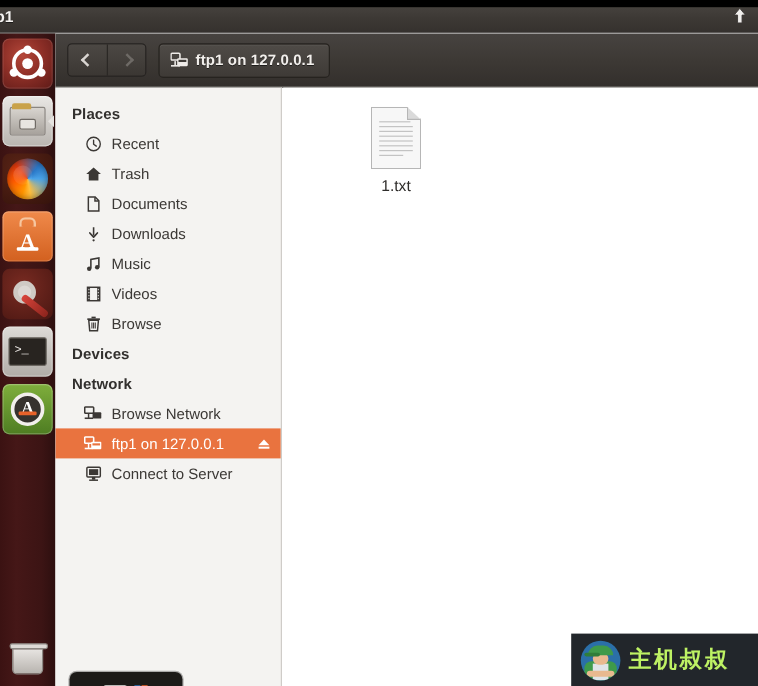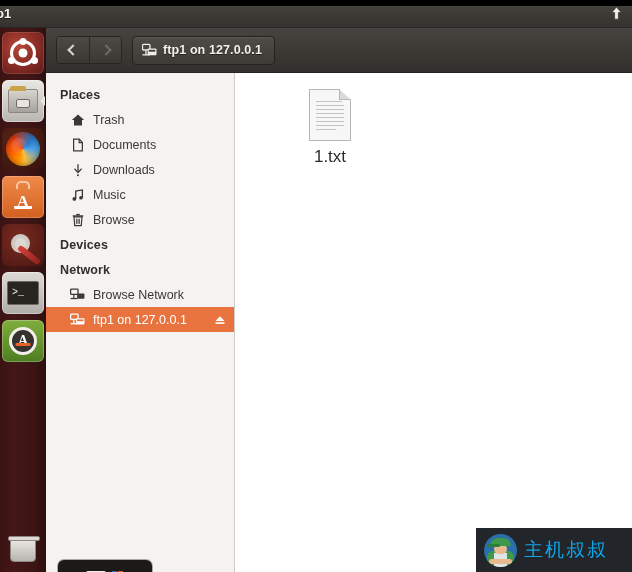--- a/index.html
+++ b/index.html
@@ -133,21 +133,21 @@
   .file-item { width:92px; display:flex; flex-direction:column; align-items:center; gap:6px; padding-top:2px; margin-left:36px; }
   .doc-icon { width:42px; height:52px; position:relative; }
   .doc-icon .page {
     position:absolute; inset:0; background:#f7f7f7; border:1px solid #b6b6b6;
     clip-path:polygon(0 0, 72% 0, 100% 20%, 100% 100%, 0 100%);
   }
   .doc-icon .fold { position:absolute; top:0; right:0; width:12px; height:11px;
     background:#dadada; border-left:1px solid #b6b6b6; border-bottom:1px solid #b6b6b6;
     clip-path:polygon(0 0,100% 100%,0 100%); }
   .doc-icon .line { position:absolute; left:7px; height:1px; background:#c3c3c3; }
-  .file-label { font-size:17px; color:#2f2d2b; }
+  .file-label { font-size:13px; color:#2f2d2b; }
 
   
   .dock-frag {
     position:absolute; left:58px; bottom:-6px; width:94px; height:18px;
     background:#1c1a18; border-radius:6px 6px 0 0; z-index:7;
     box-shadow:0 0 0 1px rgba(0,0,0,.3);
   }
   .dock-frag .d-white { position:absolute; left:28px; bottom:0; width:20px; height:7px; background:#f0eeec; border-radius:2px; }
   .dock-frag .d-blue { position:absolute; left:54px; bottom:0; width:5px; height:7px; background:#2f6fb5; }
   .dock-frag .d-orange { position:absolute; left:60px; bottom:0; width:5px; height:7px; background:#e8622a; }
@@ -157,21 +157,21 @@
     position:absolute; right:0px; bottom:0px; width:156px; height:44px;
     background:#22262b; display:flex; align-items:center; gap:7px; padding-left:8px; z-index:8;
   }
   .wm-avatar { width:33px; height:33px; border-radius:50%; background:#2b6fa8; position:relative; overflow:hidden; flex:0 0 33px; }
   .wm-avatar .cap { position:absolute; top:4px; left:6px; width:21px; height:8px; background:#3e9a4a; border-radius:8px 8px 0 0; }
   .wm-avatar .capbrim { position:absolute; top:10px; left:3px; width:13px; height:3px; background:#2f7d3a; border-radius:2px; }
   .wm-avatar .face { position:absolute; top:10px; left:10px; width:13px; height:10px; background:#e8b98f; border-radius:5px; }
   .wm-avatar .body { position:absolute; bottom:0; left:3px; width:27px; height:16px; background:#3e9a4a; border-radius:6px 6px 0 0; }
   .wm-avatar .shirt { position:absolute; bottom:0; left:10px; width:13px; height:14px; background:#dfe4e8; }
   .wm-avatar .arms { position:absolute; bottom:3px; left:5px; width:23px; height:5px; background:#e8b98f; border-radius:3px; }
-  .wm-text { color:#0ea5e9; font-size:19px; font-weight:400; letter-spacing:2px; font-family:"DejaVu Sans", sans-serif; }
+  .wm-text { color:#bef264; font-size:19px; font-weight:700; letter-spacing:2px; font-family:"DejaVu Sans", sans-serif; }
 
   svg { display:block; }
 </style>
 </head>
 <body>
 
 <div id="screen">
 
   <div class="black-strip"></div>
 
@@ -265,20 +265,29 @@
           </svg>
         </span>
         <span class="label">ftp1 on 127.0.0.1</span>
       </div>
     </div>
 
     <div class="sidebar">
 
       <div class="sb-heading">Places</div>
 
+      <div class="sb-item">
+        <span class="sb-icon">
+          <svg width="14" height="14" viewBox="0 0 16 16">
+              <circle cx="8" cy="8" r="6.4" fill="none" stroke="#3b3835" stroke-width="1.3"></circle>
+              <path d="M8 4.4 V8.2 L10.6 10" fill="none" stroke="#3b3835" stroke-width="1.3" stroke-linecap="round"></path>
+            </svg>
+        </span>
+        <span class="sb-label">Recent</span>
+      </div>
 
       <div class="sb-item">
         <span class="sb-icon">
           <svg width="14" height="14" viewBox="0 0 16 16">
               <path d="M8 1.8 L15 8 L12.6 8 L12.6 14.2 L3.4 14.2 L3.4 8 L1 8 Z" fill="#3b3835"></path>
             </svg>
         </span>
         <span class="sb-label">Trash</span>
       </div>
 
@@ -309,20 +318,38 @@
           <svg width="14" height="14" viewBox="0 0 16 16">
               <path d="M5.4 12.4 V3.6 L13 2.2 V11" fill="none" stroke="#3b3835" stroke-width="1.5"></path>
               <circle cx="3.8" cy="12.5" r="2.1" fill="#3b3835"></circle>
               <circle cx="11.4" cy="11.1" r="2.1" fill="#3b3835"></circle>
             </svg>
         </span>
         <span class="sb-label">Music</span>
       </div>
 
 
+      <div class="sb-item">
+        <span class="sb-icon">
+          <svg width="14" height="14" viewBox="0 0 16 16">
+              <rect x="2.2" y="1.6" width="11.6" height="12.8" fill="none" stroke="#3b3835" stroke-width="1.4"></rect>
+              <rect x="2.2" y="1.6" width="2.4" height="12.8" fill="#3b3835"></rect>
+              <rect x="11.4" y="1.6" width="2.4" height="12.8" fill="#3b3835"></rect>
+              <rect x="3.1" y="3.1" width="0.9" height="1.3" fill="#f4f3f1"></rect>
+              <rect x="3.1" y="6" width="0.9" height="1.3" fill="#f4f3f1"></rect>
+              <rect x="3.1" y="8.9" width="0.9" height="1.3" fill="#f4f3f1"></rect>
+              <rect x="3.1" y="11.6" width="0.9" height="1.3" fill="#f4f3f1"></rect>
+              <rect x="12" y="3.1" width="0.9" height="1.3" fill="#f4f3f1"></rect>
+              <rect x="12" y="6" width="0.9" height="1.3" fill="#f4f3f1"></rect>
+              <rect x="12" y="8.9" width="0.9" height="1.3" fill="#f4f3f1"></rect>
+              <rect x="12" y="11.6" width="0.9" height="1.3" fill="#f4f3f1"></rect>
+            </svg>
+        </span>
+        <span class="sb-label">Videos</span>
+      </div>
 
       <div class="sb-item">
         <span class="sb-icon">
           <svg width="14" height="14" viewBox="0 0 16 16">
               <path d="M3.4 4.4 h9.2 l-0.9 10 H4.3 Z" fill="none" stroke="#3b3835" stroke-width="1.4"></path>
               <rect x="2" y="2.6" width="12" height="1.6" fill="#3b3835"></rect>
               <rect x="6" y="1" width="4" height="1.6" fill="#3b3835"></rect>
               <path d="M6.4 6.6 v5.8 M8 6.6 v5.8 M9.6 6.6 v5.8" stroke="#3b3835" stroke-width="1"></path>
             </svg>
         </span>
@@ -358,20 +385,31 @@
         </span>
         <span class="sb-label">ftp1 on 127.0.0.1</span>
         <span class="eject">
           <svg width="12" height="12" viewBox="0 0 16 16">
               <path d="M8 3 L14 9.4 H2 Z" fill="#ffffff"></path>
               <rect x="2" y="11" width="12" height="2.2" fill="#ffffff"></rect>
             </svg>
         </span>
       </div>
 
+      <div class="sb-item">
+        <span class="sb-icon">
+          <svg width="14" height="14" viewBox="0 0 16 16">
+              <rect x="1.6" y="1.6" width="12.8" height="9.2" rx="1" fill="none" stroke="#3b3835" stroke-width="1.4"></rect>
+              <rect x="3.6" y="3.4" width="8.8" height="5.6" fill="#3b3835"></rect>
+              <rect x="6.4" y="10.8" width="3.2" height="2.6" fill="#3b3835"></rect>
+              <rect x="3.8" y="13.2" width="8.4" height="1.4" fill="#3b3835"></rect>
+            </svg>
+        </span>
+        <span class="sb-label">Connect to Server</span>
+      </div>
     </div>
 
     <div class="fileview">
       <div class="file-item">
         <div class="doc-icon">
           <div class="page"></div>
           <div class="fold"></div>
           <div class="line" style="top:12px; width:26px;"></div>
           <div class="line" style="top:16px; width:28px;"></div>
           <div class="line" style="top:20px; width:28px;"></div>

